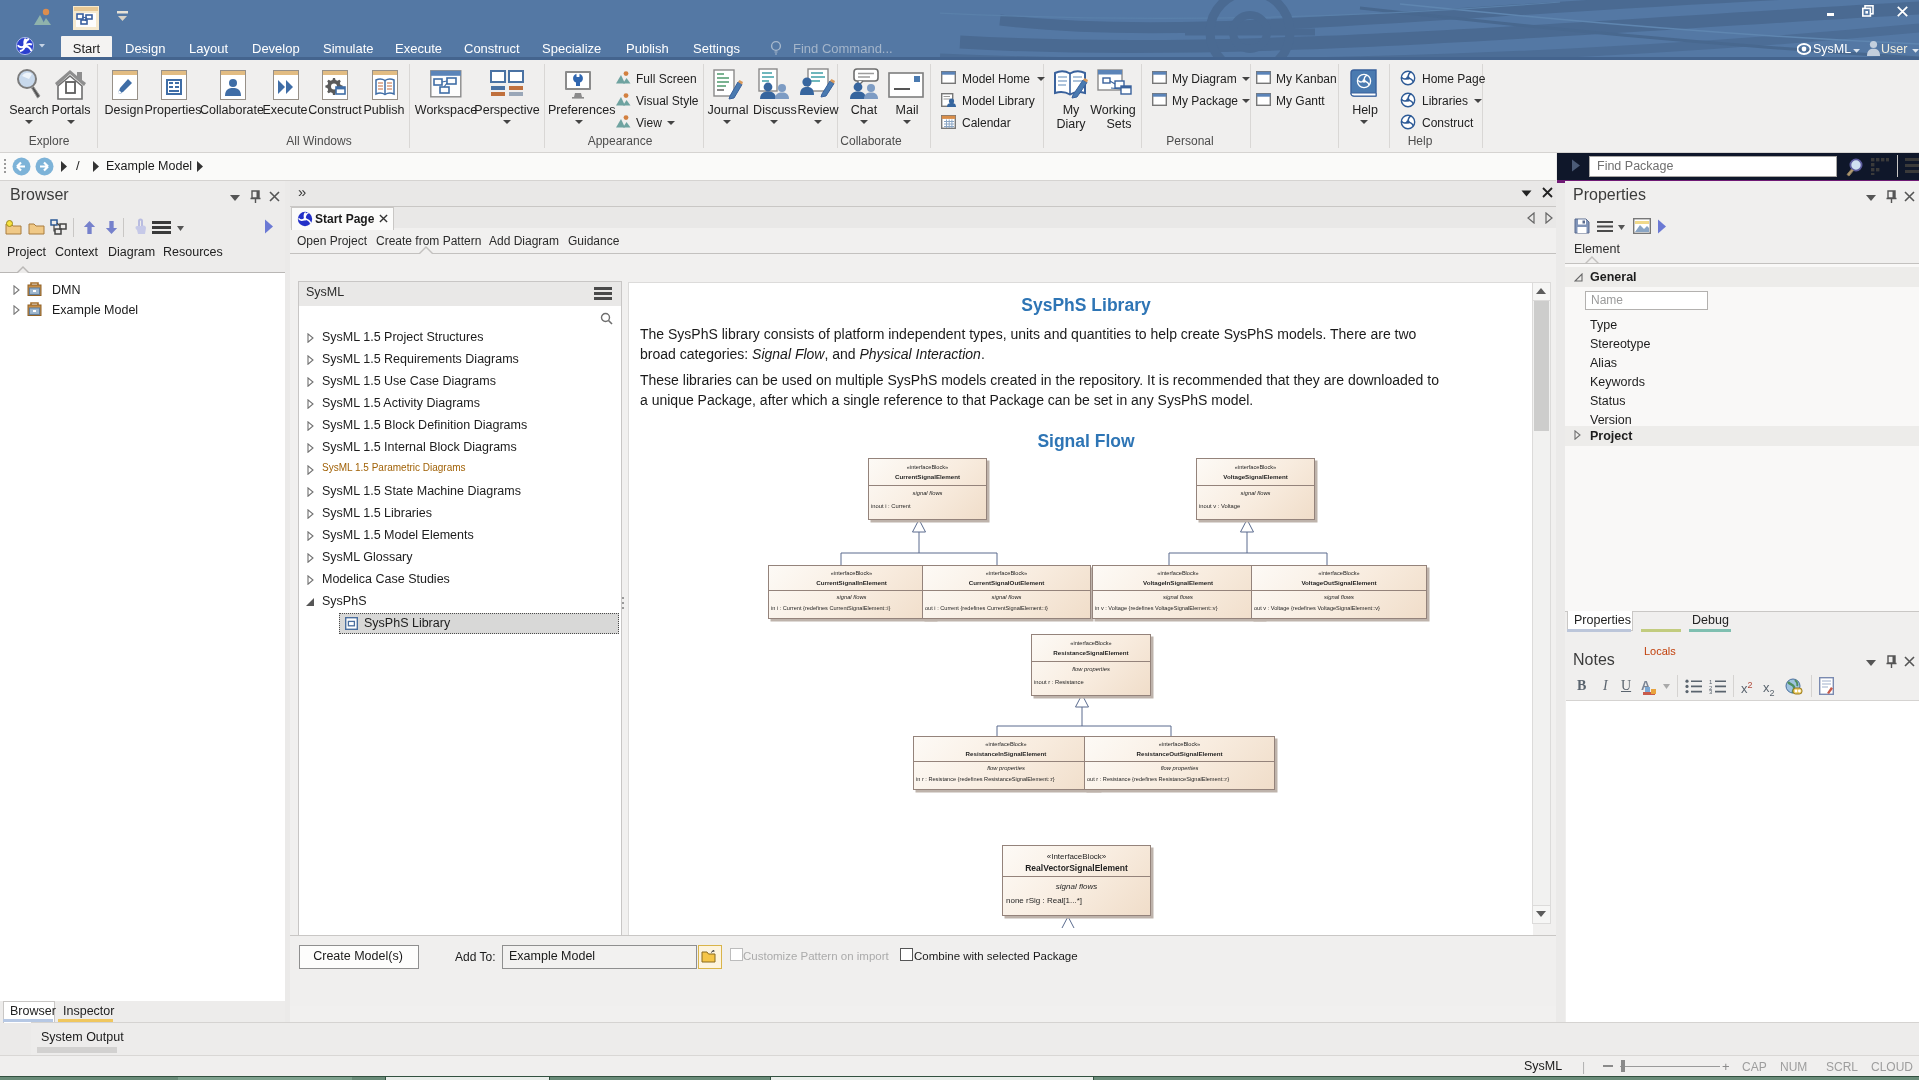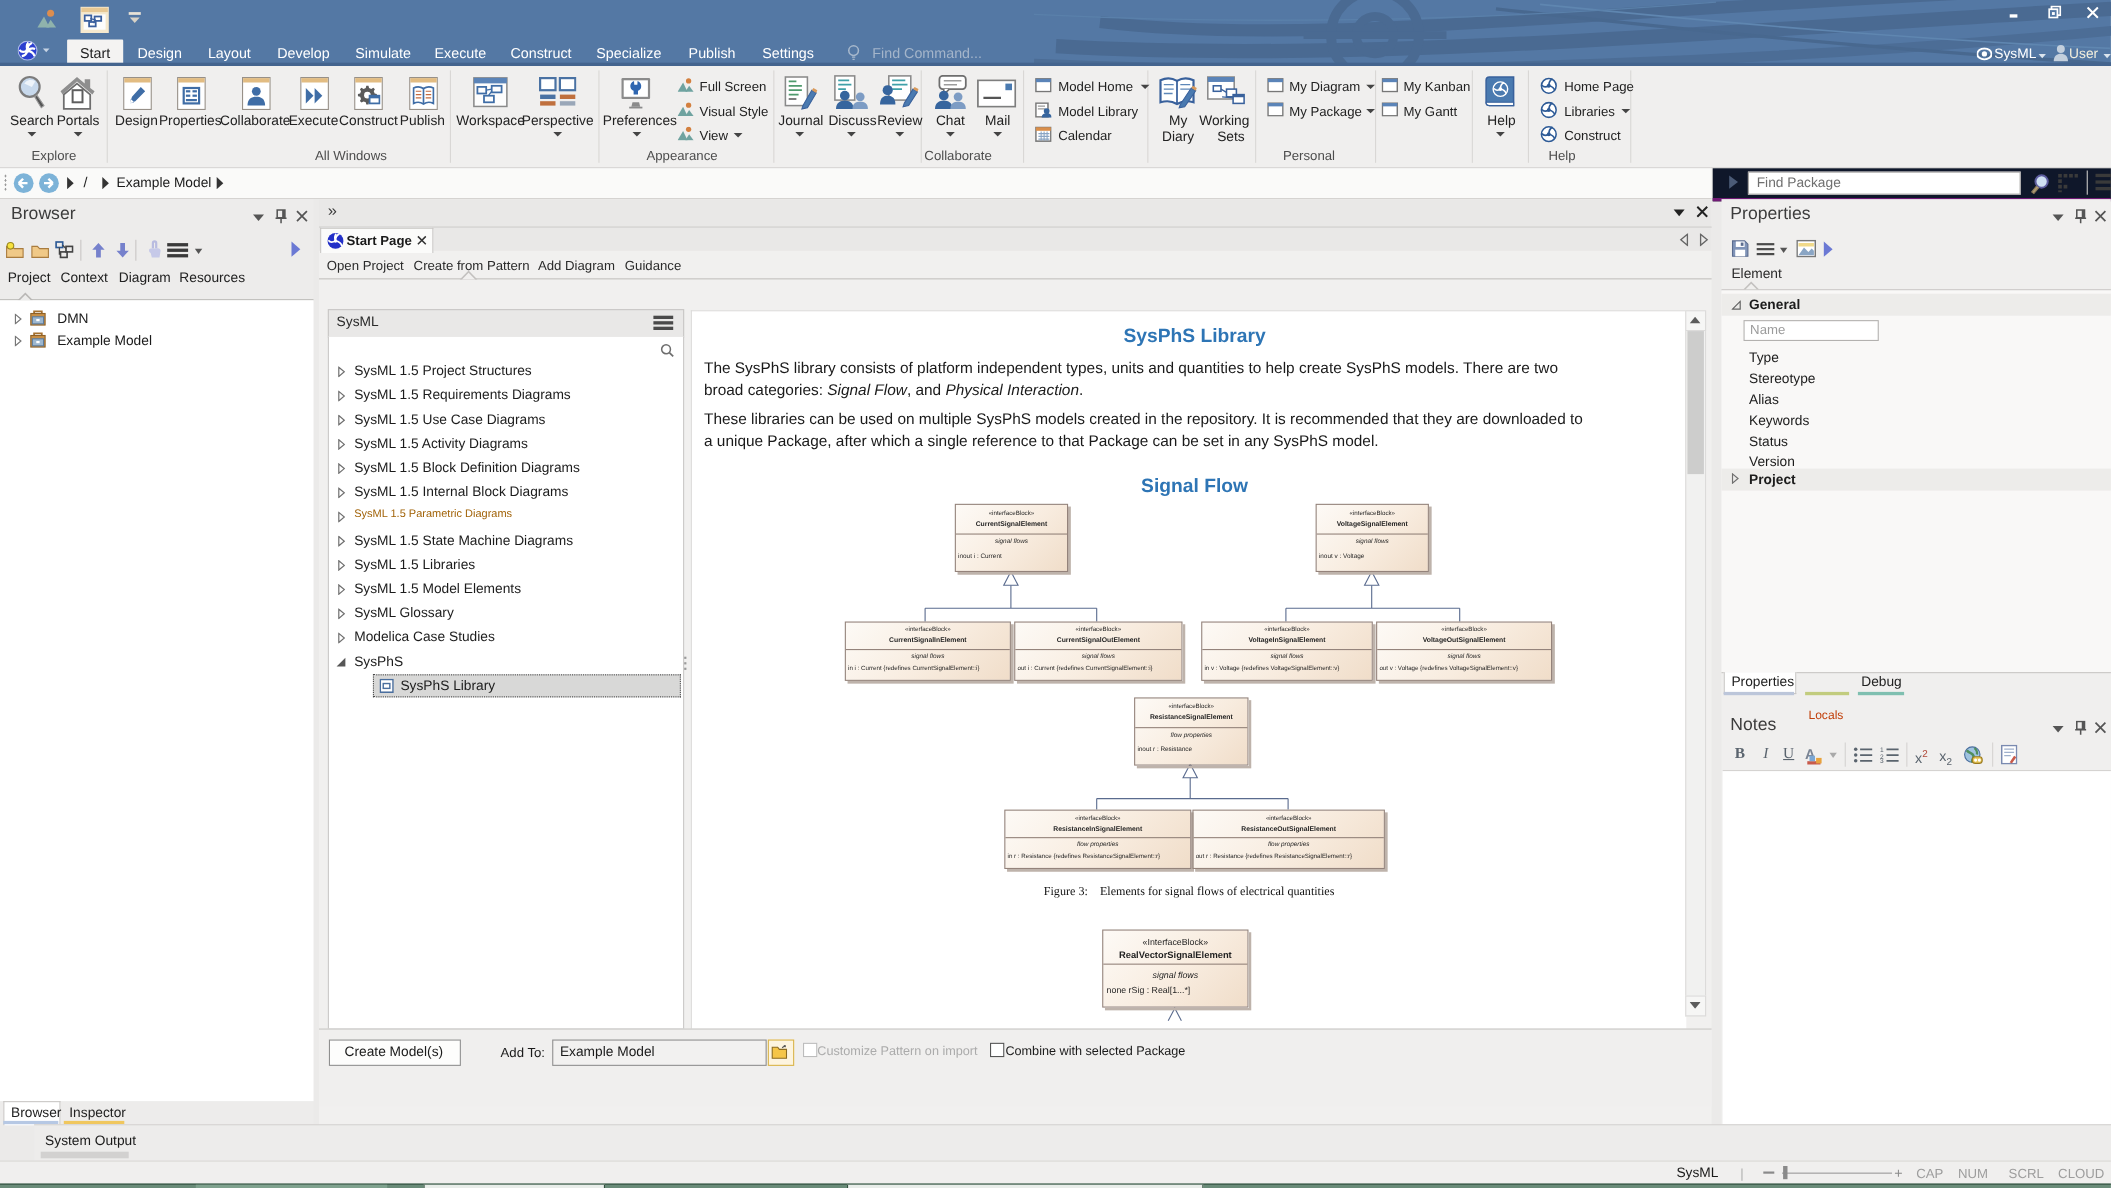--- a/index.html
+++ b/index.html
@@ -27,21 +27,21 @@
   #crumbbar{position:absolute;left:0;top:153px;width:1556px;height:27px;background:#fafaf9;border-bottom:1px solid #d5d3d1;}
   #findbar{position:absolute;left:1557px;top:153px;width:362px;height:27px;background:#0f172a;border-bottom:3px solid #701a75;}
   
   #leftdock{position:absolute;left:0;top:181px;width:285px;height:841px;background:#edecEB;}
   #centerdock{position:absolute;left:290px;top:181px;width:1266px;height:874px;background:#f1f0ef;}
   #rightdock{position:absolute;left:1565px;top:181px;width:354px;height:874px;background:#f0efee;}
   #syso{position:absolute;left:0;top:1022px;width:1919px;height:33px;background:#edecEB;margin-left:31px;}
   #statusbar{position:absolute;left:0;top:1055px;width:1919px;height:21px;background:#f0efee;border-top:1px solid #d9d7d5;}
   #taskbar{position:absolute;left:0;top:1076px;width:1919px;height:4px;background:#698b78;border-top:1px solid #32503f;}
   #doc{position:absolute;left:338px;top:101px;width:904px;height:653px;background:#fff;border:1px solid #dcdbda;border-right:none;}
-  .uml{position:absolute;background:linear-gradient(135deg,#fdfaf6 0%,#f8ecdf 55%,#f0ddc9 100%);border:1px solid #94837b;box-shadow:2.5px 2.5px 0 #beb3ab;color:#1f1f1f;}
+  .uml{position:absolute;background:linear-gradient(135deg,#fdfaf6 0%,#f8ecdf 55%,#f0ddc9 100%);border:1px solid #94837b;box-shadow:2.5px 2.5px 0 #beb3ab;color:#1f1f1f;padding-left:16px;}
   .udiv{position:absolute;left:0;right:0;height:1px;background:#94837b;}
 </style>
 </head>
 <body>
 <div id="titlebar">
   <svg class="abs" style="left:940px;top:0" width="979" height="60" viewBox="0 0 979 60">
     <path d="M60,20 C260,44 520,6 980,-12" stroke="#4a6a92" stroke-width="11" fill="none"></path>
     <path d="M20,42 C300,58 620,28 980,8" stroke="#4a6a92" stroke-width="13" fill="none"></path>
     <path d="M0,58 C340,72 700,54 980,28" stroke="#4c6d96" stroke-width="9" fill="none"></path>
     <path d="M420,8 C600,28 760,44 979,58" stroke="#48688f" stroke-width="3" fill="none"></path>
@@ -703,21 +703,20 @@
         <div class="abs" style="left:0;right:0;top:28px;text-align:center;font-size:5.8px;font-style:italic;">flow properties</div>
         <div class="abs" style="left:2px;top:39px;font-size:5.6px;white-space:nowrap;">in r : Resistance {redefines ResistanceSignalElement::r}</div>
       </div>
       <div class="uml" style="left:455px;top:453px;width:173px;height:52px;">
         <div class="abs" style="left:0;right:0;top:4px;text-align:center;font-size:5.6px;">«interfaceBlock»</div>
         <div class="abs" style="left:0;right:0;top:13px;text-align:center;font-size:6.2px;font-weight:bold;">ResistanceOutSignalElement</div>
         <div class="udiv" style="top:24px;"></div>
         <div class="abs" style="left:0;right:0;top:28px;text-align:center;font-size:5.8px;font-style:italic;">flow properties</div>
         <div class="abs" style="left:2px;top:39px;font-size:5.6px;white-space:nowrap;">out r : Resistance {redefines ResistanceSignalElement::r}</div>
       </div>
-      <div class="abs" style="left:0;right:0;top:522px;text-align:center;font-family:'Liberation Serif',serif;font-size:11px;color:#111;">Figure 3:&nbsp;&nbsp;&nbsp; Elements for signal flows of electrical quantities</div>
       <div class="uml" style="left:373px;top:562px;width:131px;height:69px;">
         <div class="abs" style="left:0;right:0;top:6px;text-align:center;font-size:8px;">«InterfaceBlock»</div>
         <div class="abs" style="left:0;right:0;top:17px;text-align:center;font-size:8.5px;font-weight:bold;">RealVectorSignalElement</div>
         <div class="udiv" style="top:30px;"></div>
         <div class="abs" style="left:0;right:0;top:36px;text-align:center;font-size:8px;font-style:italic;">signal flows</div>
         <div class="abs" style="left:3px;top:50px;font-size:8px;white-space:nowrap;">none rSig : Real[1...*]</div>
       </div>
     </div>
 
   <div class="abs" style="left:1242px;top:101px;width:17px;height:640px;background:#f1f1f0;border:1px solid #dcdbda;"></div>

